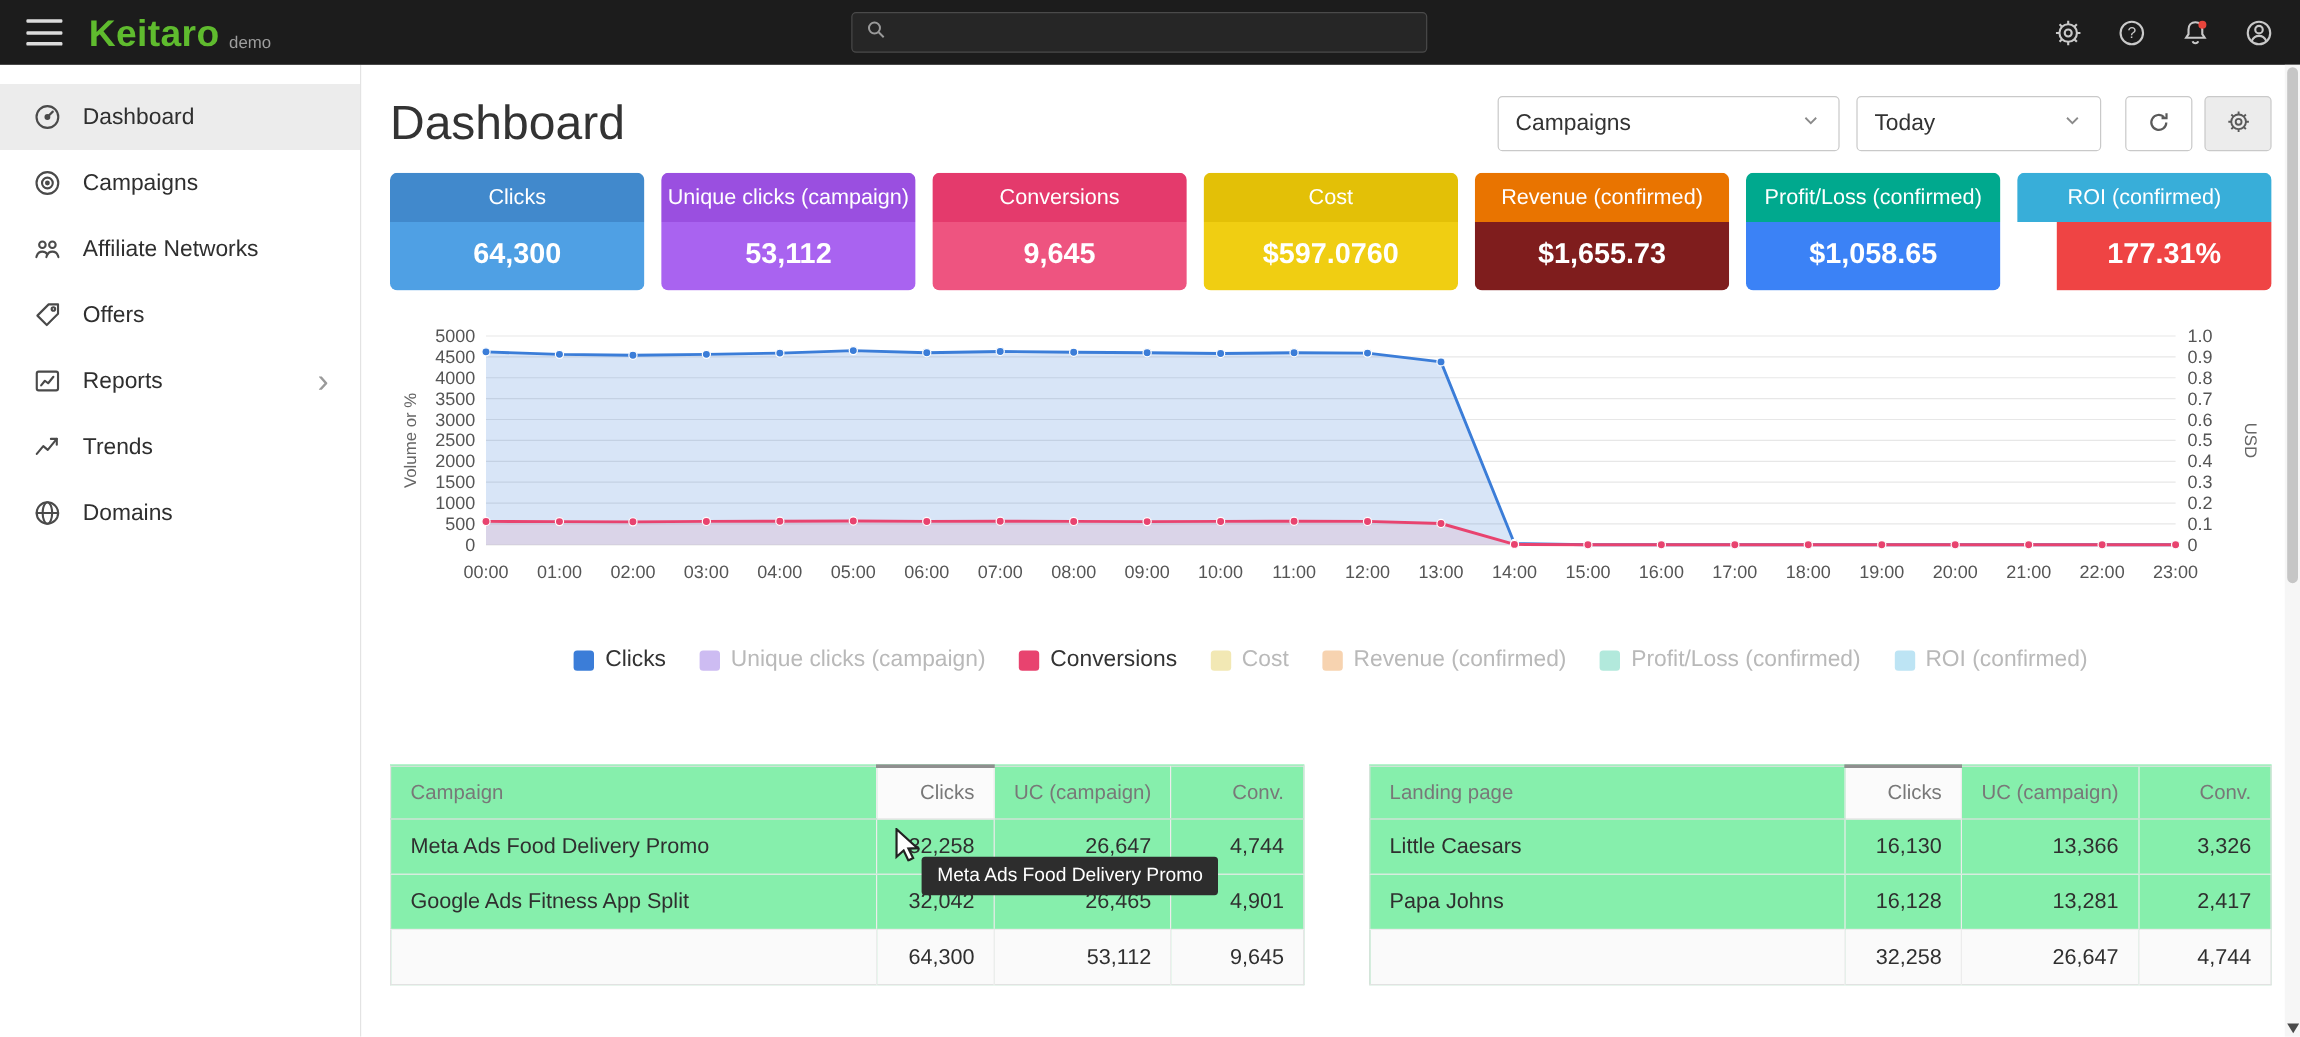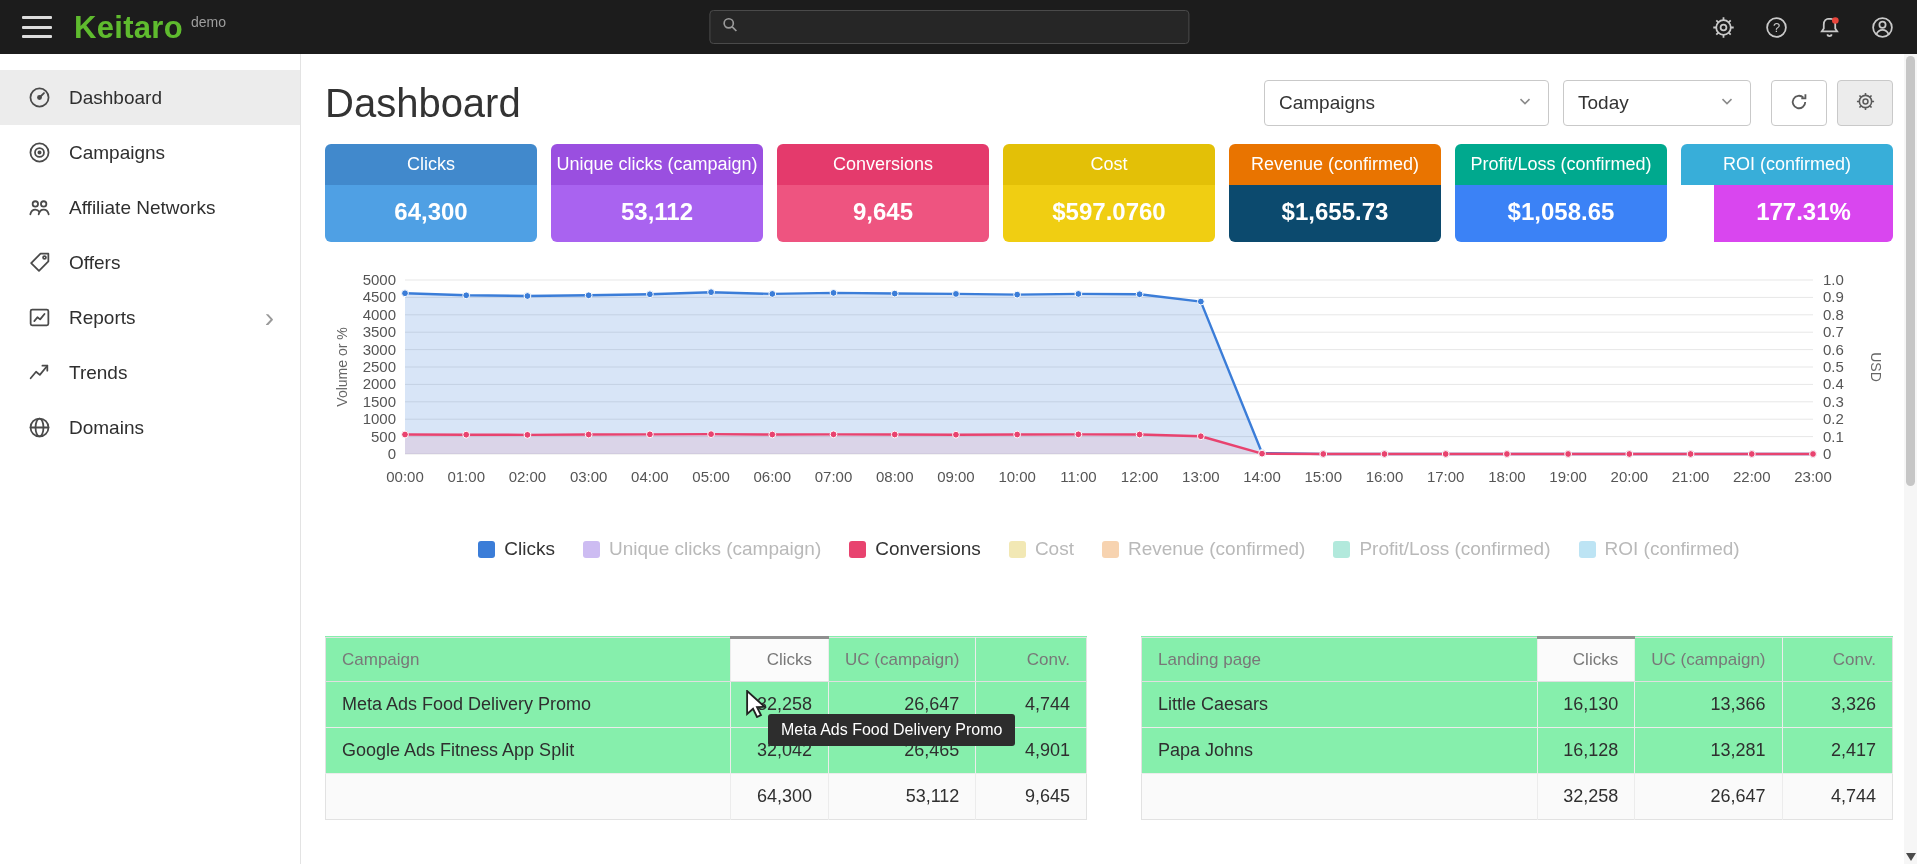--- a/index.html
+++ b/index.html
@@ -6,21 +6,21 @@
   html,body{width:1917px;height:864px;overflow:hidden;background:#fff;
     font-family:"Liberation Sans",sans-serif;color:#2f2f2f;position:relative}
   svg text{font-family:"Liberation Sans",sans-serif}
 
   
   .topbar{height:54px;background:#1c1c1c;display:flex;align-items:center;
     padding:0 22px;position:relative;z-index:5}
   .hamburger{width:30px;height:22px;display:flex;flex-direction:column;justify-content:space-between;
     background:none;border:none;cursor:pointer;margin-right:22px}
   .hamburger span{display:block;height:3px;background:#dcdcdc;border-radius:1px}
-  .logo{display:flex;align-items:flex-start;cursor:pointer}
+  .logo{display:flex;align-items:flex-end;cursor:pointer}
   .logo-text{color:#5fbb2e;font-size:31px;font-weight:bold;letter-spacing:.3px;line-height:1}
   .logo-badge{color:#9e9e9e;font-size:14px;margin-left:8px;margin-top:2px}
   .search-wrap{position:absolute;left:50%;transform:translateX(-52%);top:10px;width:480px;height:34px;
     background:#262626;border:1px solid #4a4a4a;border-radius:4px;display:flex;align-items:center;padding:0 10px}
   .search-wrap input{flex:1;background:transparent;border:none;outline:none;color:#ddd;font-size:17px;margin-left:8px;
     font-family:"Liberation Sans",sans-serif}
   .search-wrap input::placeholder{color:#9a9a9a}
   .topbar-icons{margin-left:auto;display:flex;align-items:center;gap:27px}
   .tb-icon{width:26px;height:26px;display:flex;align-items:center;justify-content:center;cursor:pointer;position:relative}
 
@@ -32,21 +32,21 @@
   .side-icon{width:26px;height:26px;margin-right:17px;display:flex;align-items:center;justify-content:center}
   .side-chevron{margin-left:auto;color:#9a9a9a;font-size:28px;line-height:1}
   .main{flex:1;padding:0 24px;position:relative}
 
   
   .page-header{display:flex;align-items:center;justify-content:space-between;padding-top:26px}
   h1{font-size:40px;font-weight:400;color:#333}
   .controls{display:flex;align-items:center;gap:14px}
   .select{height:46px;border:1px solid #c9c9c9;border-radius:4px;background:#fff;display:flex;
     align-items:center;justify-content:space-between;padding:0 14px;font-size:19px;color:#333;cursor:pointer}
-  .select.wide{width:285px}.select.narrow{width:188px}
+  .select.wide{width:285px}.select.narrow{width:204px}
   .icon-btn{width:56px;height:46px;border:1px solid #c9c9c9;border-radius:4px;background:#fff;cursor:pointer;
     display:flex;align-items:center;justify-content:center}
   .icon-btn.gray{background:#ececec}
   .btn-pair{display:flex;gap:10px;margin-left:6px}
 
   
   .cards{display:flex;gap:14px;margin-top:18px}
   .card{flex:1;border-radius:6px;overflow:hidden;color:#fff;text-align:center;cursor:pointer}
   .card-label{font-size:18px;padding:10px 4px;white-space:nowrap}
   .card-value{font-size:24px;font-weight:bold;padding:13px 4px 16px}
@@ -260,29 +260,29 @@
         <div class="card">
           <div class="card-label" style="background: rgb(228, 58, 108);">Conversions</div>
           <div class="card-value" style="background: rgb(238, 84, 128);">9,645</div>
         </div>
         <div class="card">
           <div class="card-label" style="background: rgb(227, 192, 7);">Cost</div>
           <div class="card-value" style="background: rgb(240, 206, 18);">$597.0760</div>
         </div>
         <div class="card">
           <div class="card-label" style="background: rgb(233, 116, 0);">Revenue (confirmed)</div>
-          <div class="card-value" style="background: #0c4a6e;">$1,655.73</div>
+          <div class="card-value" style="background: #7f1d1d;">$1,655.73</div>
         </div>
         <div class="card">
           <div class="card-label" style="background: rgb(0, 169, 142);">Profit/Loss (confirmed)</div>
           <div class="card-value" style="background: #3b82f6;">$1,058.65</div>
         </div>
         <div class="card">
           <div class="card-label" style="background: rgb(56, 174, 217);">ROI (confirmed)</div>
-          <div class="card-value" style="background: #d946ef; margin-left: 33px;">177.31%</div>
+          <div class="card-value" style="background: #ef4444; margin-left: 33px;">177.31%</div>
         </div>
       </div>
 
     <div class="chart-wrap" id="chart"><svg width="1560" height="252">
           <line x1="80" y1="186" x2="1488" y2="186" stroke="#e7e7e7" stroke-width="1"></line>
           <text x="71" y="191" text-anchor="end" font-size="15" fill="#555">0</text>
           <line x1="80" y1="168.6" x2="1488" y2="168.6" stroke="#e7e7e7" stroke-width="1"></line>
           <text x="71" y="173.6" text-anchor="end" font-size="15" fill="#555">500</text>
           <line x1="80" y1="151.2" x2="1488" y2="151.2" stroke="#e7e7e7" stroke-width="1"></line>
           <text x="71" y="156.2" text-anchor="end" font-size="15" fill="#555">1000</text>

